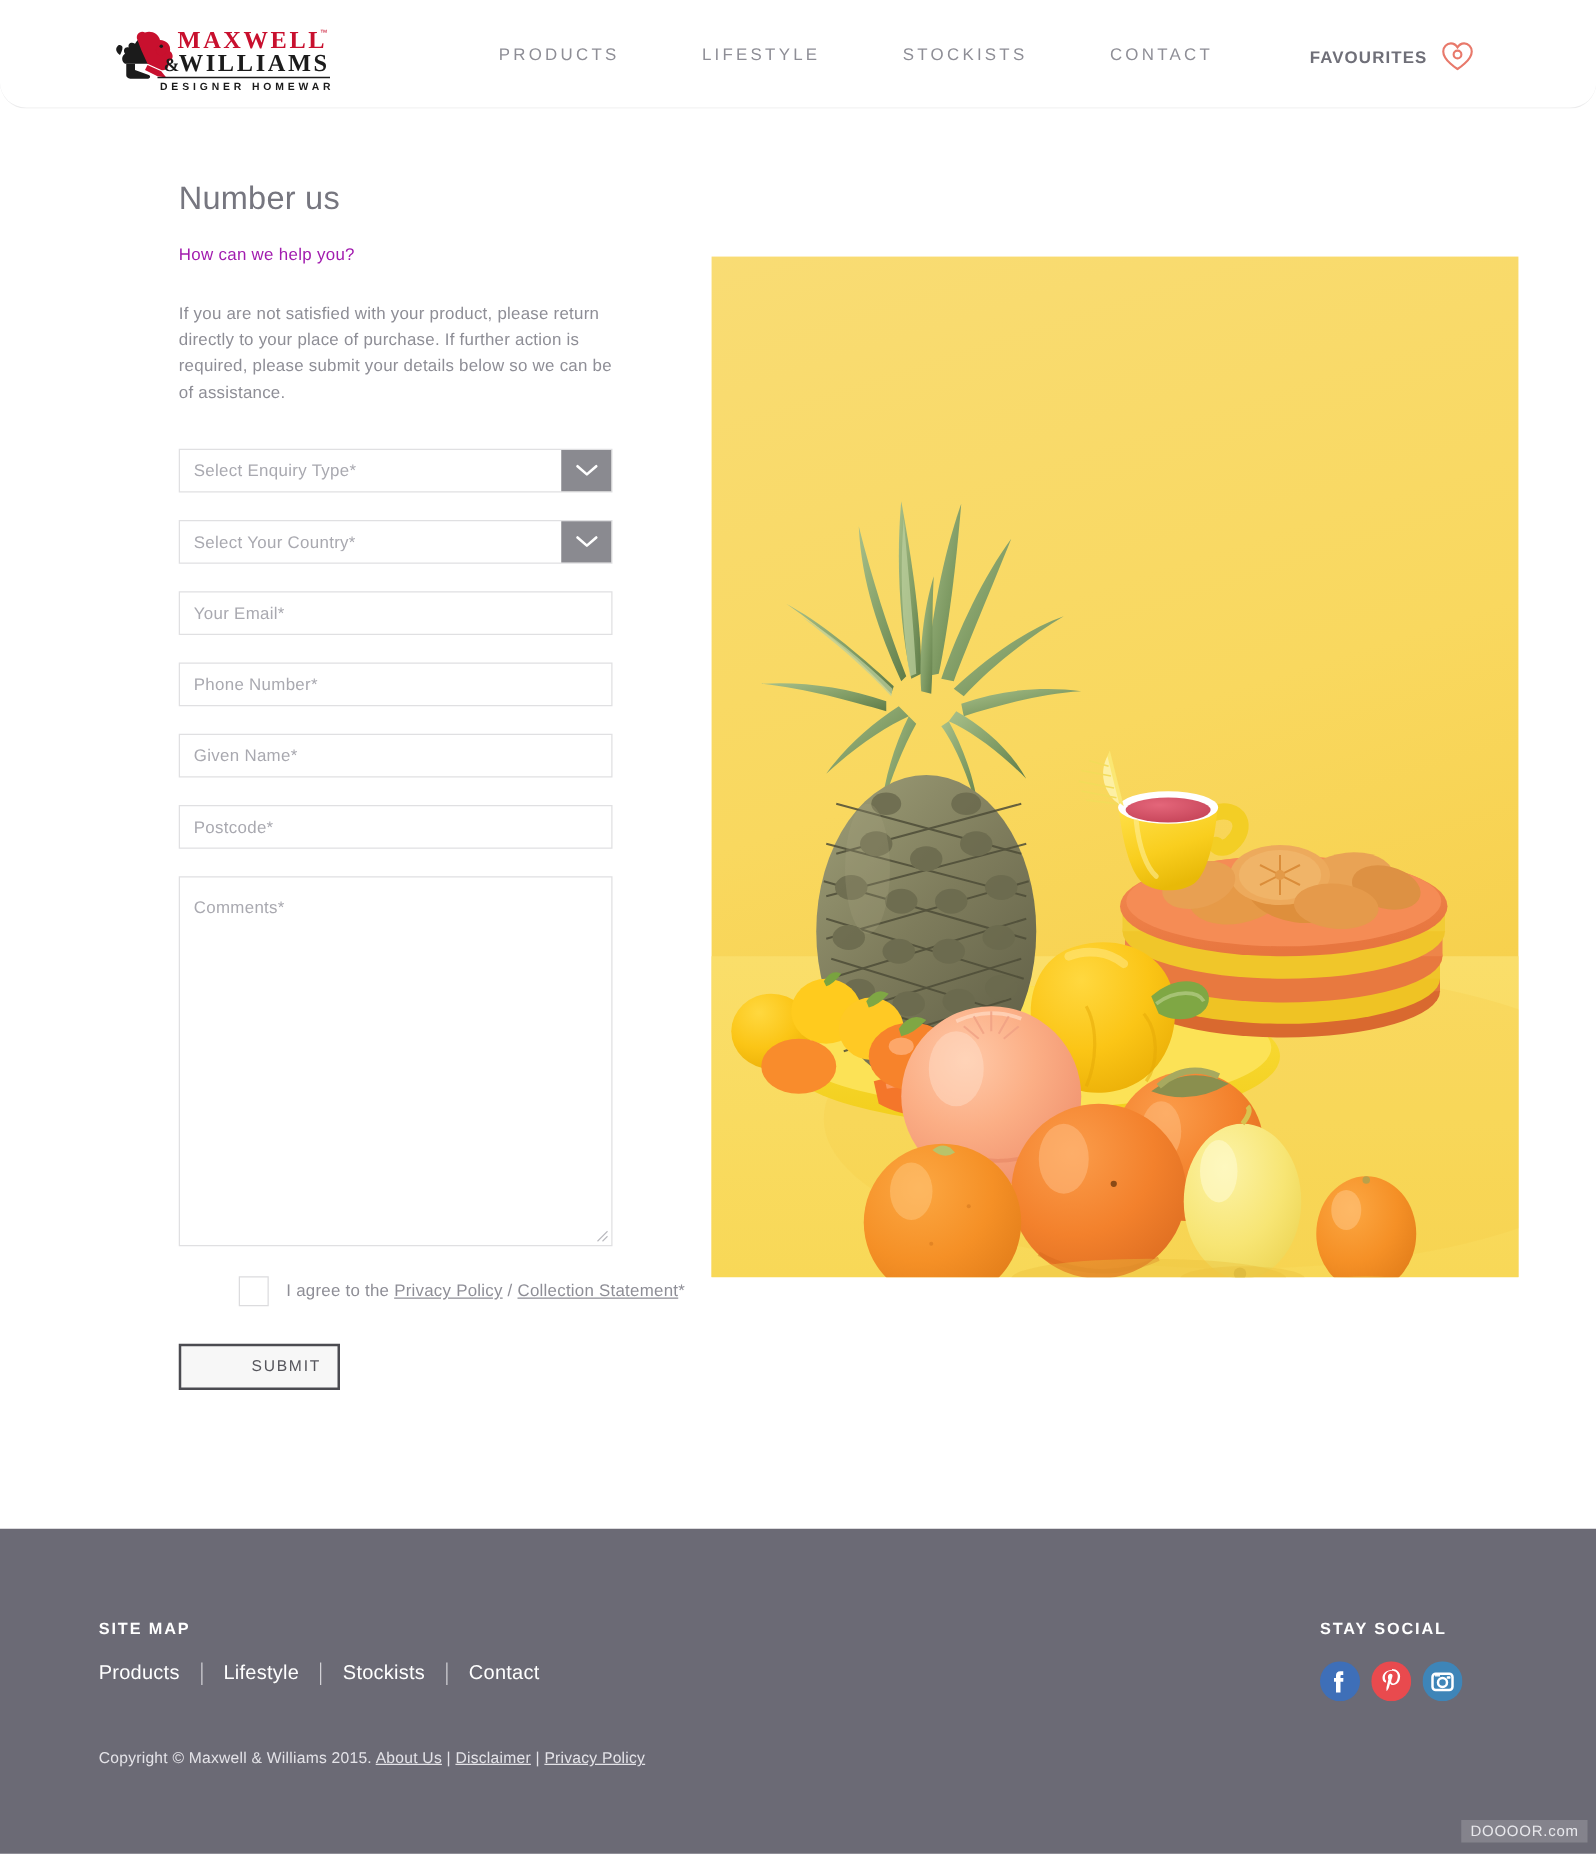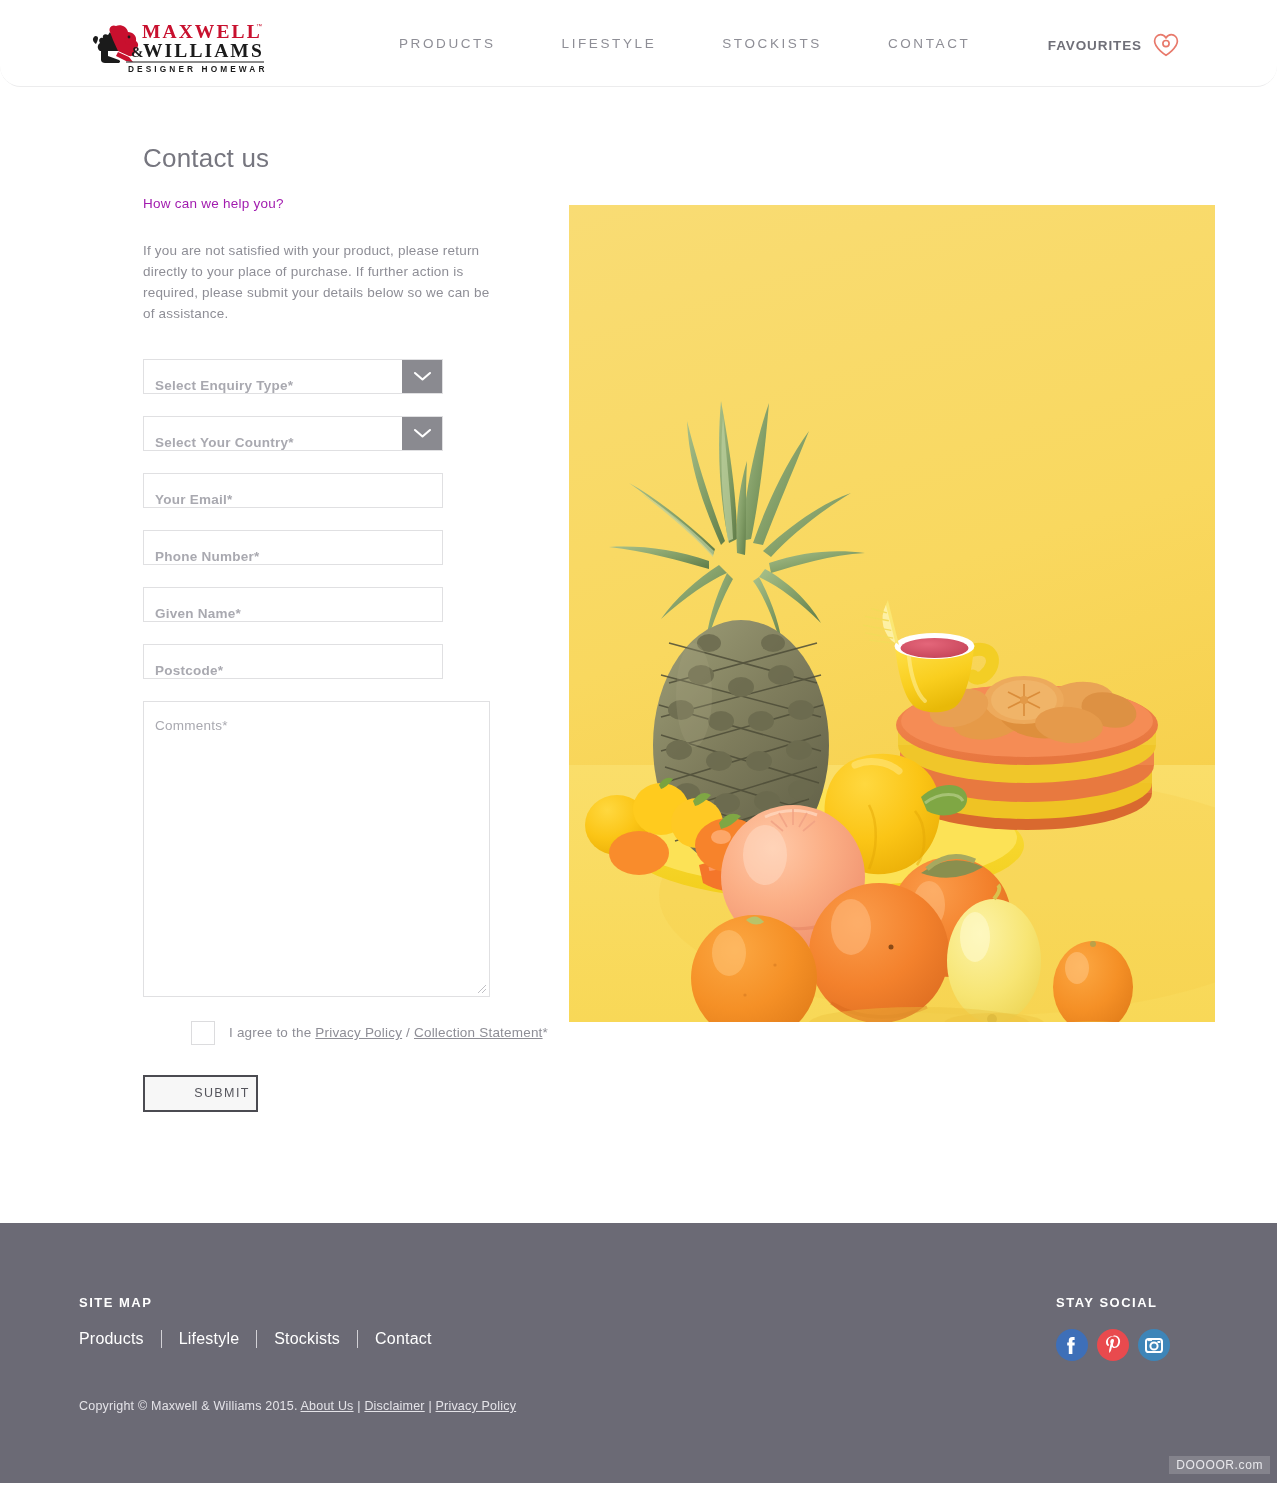--- a/index.html
+++ b/index.html
@@ -100,29 +100,28 @@
     font-size: 13.5px;
     color: #8e8e96;
     line-height: 1.55;
     letter-spacing: 0.2px;
     margin-bottom: 34px;
     width: 352px;
   }
 
   
   .field {
-    width: 300px;
+    width: 347px;
     height: 35px;
     border: 1px solid #e0e0e2;
     background: #fff;
     display: flex;
-    align-items: flex-end;
+    align-items: center;
     margin-bottom: 22px;
     position: relative;
-    font-weight: bold;
   }
   .field-text {
     font-size: 13.5px;
     color: #a9a9b0;
     padding-left: 11px;
     letter-spacing: 0.25px;
     flex: 1;
     white-space: nowrap;
     overflow: hidden;
   }
@@ -181,21 +180,21 @@
     color: #8e8e96;
     letter-spacing: 0.2px;
     white-space: nowrap;
   }
   .consent-text a {
     color: #8e8e96;
     text-decoration: underline;
   }
 
   .submit-btn {
-    width: 115px;
+    width: 129px;
     height: 37px;
     border: 2px solid #4b4b51;
     background: #f7f7f7;
     color: #55555c;
     font-size: 12.5px;
     letter-spacing: 1.4px;
     font-family: "Liberation Sans", sans-serif;
     cursor: pointer;
     display: flex;
     align-items: center;
@@ -332,21 +331,21 @@
         <circle cx="13" cy="10.6" r="3.1" fill="none" stroke="#E8796B" stroke-width="1.7"></circle>
       </svg>
     </span>
   </a>
 </div>
 
 <div class="main">
 
   <div class="form-col">
 
-    <h1 class="page-title">Contact us</h1>
+    <h1 class="page-title">Number us</h1>
     <div class="lede">How can we help you?</div>
     <p class="intro">If you are not satisfied with your product, please return directly to your place of purchase. If further action is required, please submit your details below so we can be of assistance.</p>
 
     <form>
 
       <div class="field select-field">
         <span class="field-text">Select Enquiry Type*</span>
         <span class="select-btn">
           <svg class="chevron" width="19" height="12" viewBox="0 0 19 12">
             <polyline points="2,3 9.5,9.5 17,3" fill="none" stroke="#ffffff" stroke-width="2.1" stroke-linecap="round" stroke-linejoin="round"></polyline>

